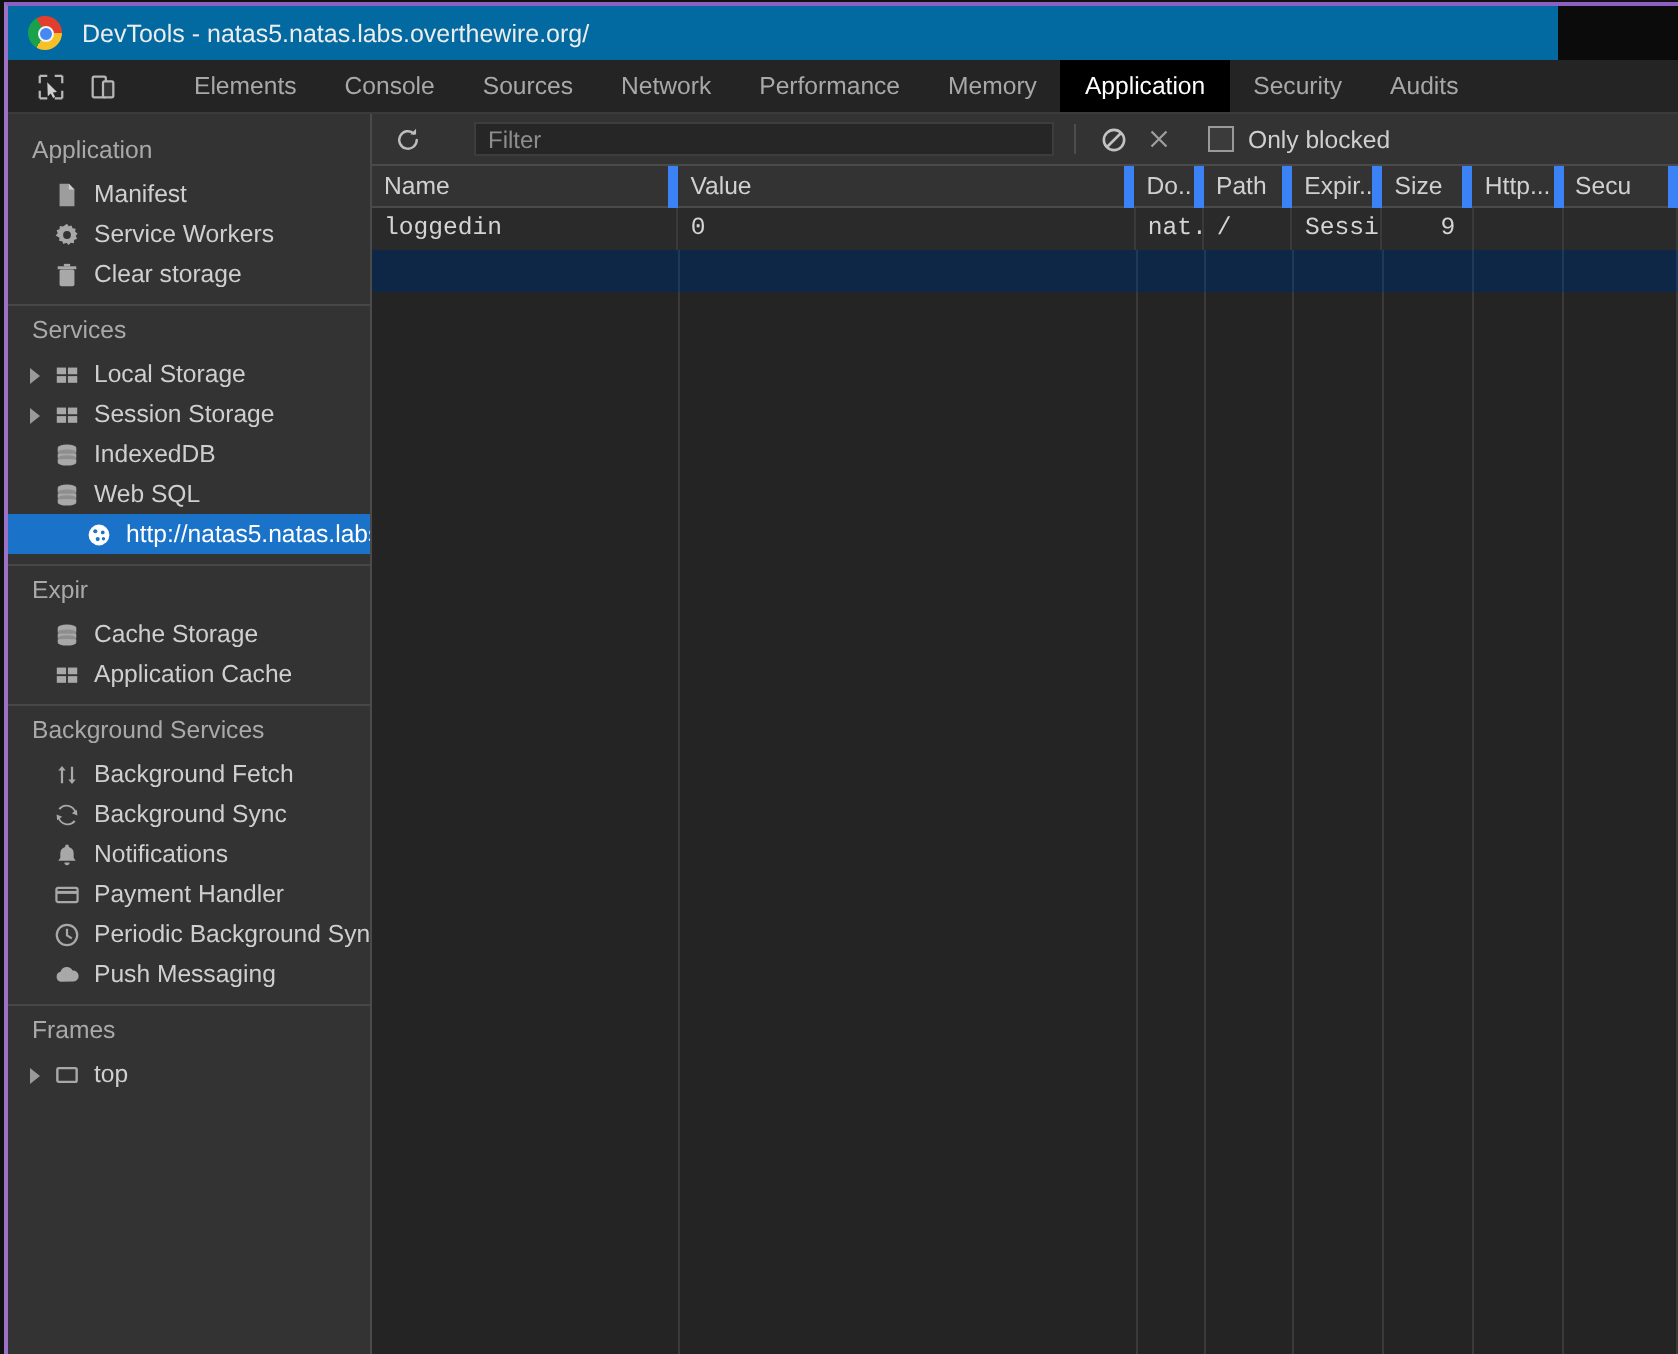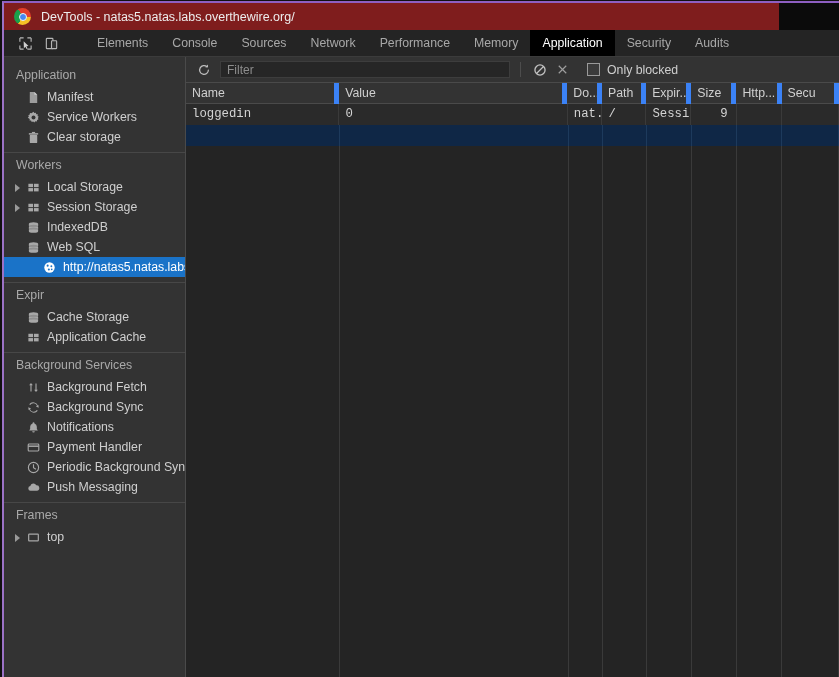--- a/index.html
+++ b/index.html
@@ -44,21 +44,21 @@
     border-top: 2px solid #8e5fc2;
     box-sizing: border-box;
     background: #242424;
     display: flex;
     flex-direction: column;
     overflow: hidden;
   }
   
   .titlebar {
     height: 27px;
-    background: #7f1d1d;
+    background: #0369a1;
     display: flex;
     align-items: center;
     padding-left: 10px;
     flex: none;
     position: relative;
   }
   .titlebar .chrome-logo {
     width: 17px; height: 17px;
     position: relative;
     flex: none;
@@ -208,21 +208,21 @@
     padding-left: 7px;
   }
   .refresh-btn {
     width: 22px; height: 22px;
     display: flex; align-items: center; justify-content: center;
   }
   .filter-input {
     width: 290px; height: 17px;
     background: #262626;
     border: 1px solid #3d3d3d;
-    margin-left: 5px;
+    margin-left: 22px;
     color: #bdbdbd;
     font-size: 12px;
     font-family: "Liberation Sans", sans-serif;
     padding: 0 6px;
     box-sizing: border-box;
     line-height: 15px;
     outline: none;
   }
   .filter-input::placeholder { color: #8d8d8d; opacity: 1; }
   .vsep {
@@ -399,21 +399,21 @@
               <rect x="3" y="4" width="8" height="9" rx="1" fill="#a8a8a8"></rect>
               <rect x="2" y="2.3" width="10" height="1.6" fill="#a8a8a8"></rect>
               <rect x="5.3" y="1" width="3.4" height="1.4" fill="#a8a8a8"></rect>
             </svg>
         </span>
         <span>Clear storage</span>
       </div>
 
       <div class="sec-divider"></div>
 
-      <div class="sec-title">Workers</div>
+      <div class="sec-title">Services</div>
       <div class="tree-item">
         <span class="tri"></span>
         <span class="ic">
           <svg width="13" height="13" viewBox="0 0 14 14">
               <rect x="1.5" y="3" width="5" height="3.6" fill="#a8a8a8"></rect>
               <rect x="7.5" y="3" width="5" height="3.6" fill="#a8a8a8"></rect>
               <rect x="1.5" y="7.6" width="5" height="3.6" fill="#a8a8a8"></rect>
               <rect x="7.5" y="7.6" width="5" height="3.6" fill="#a8a8a8"></rect>
             </svg>
         </span>

